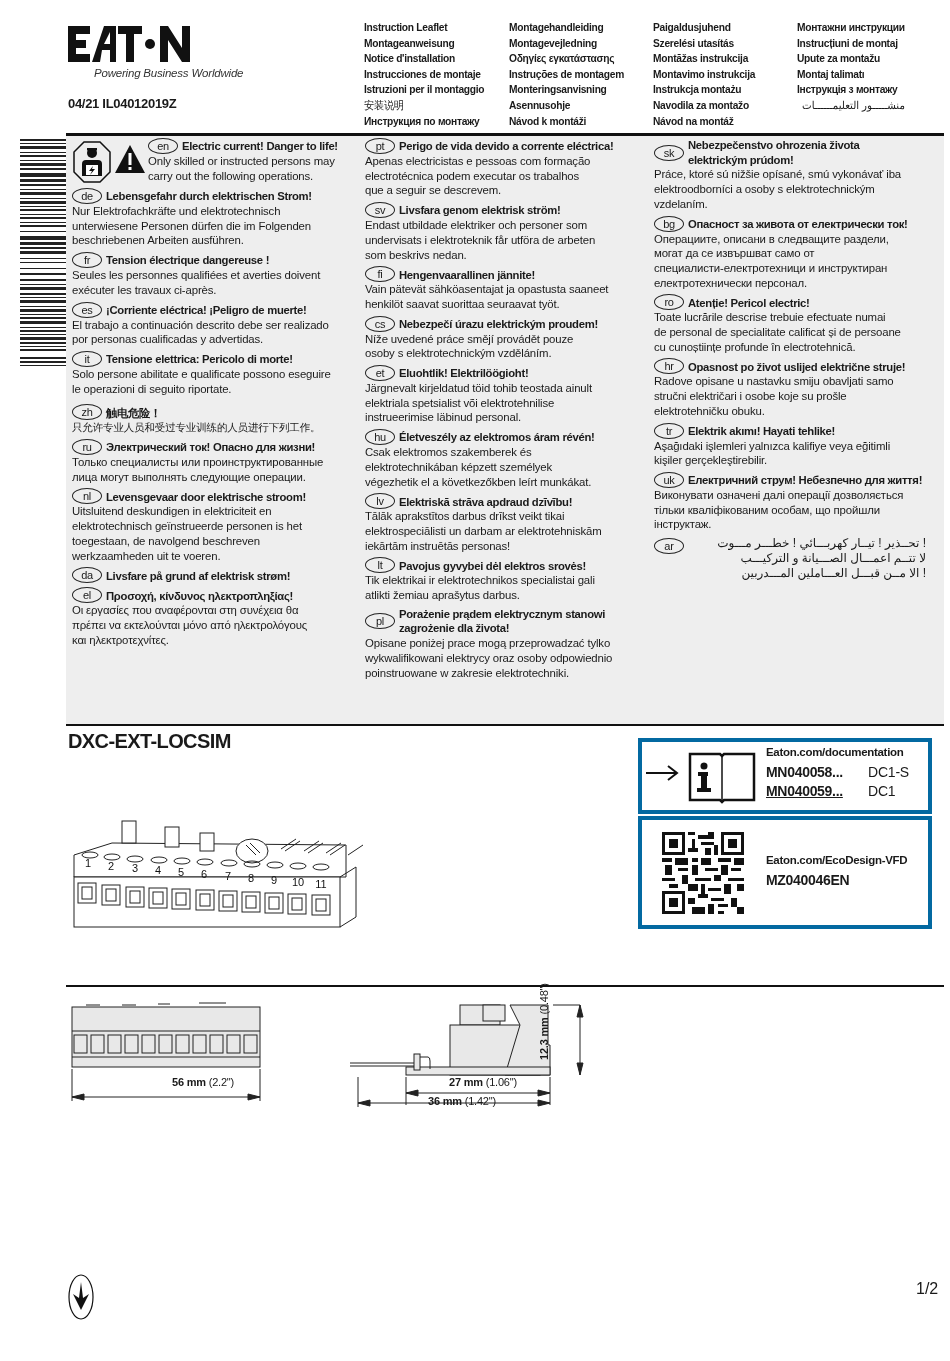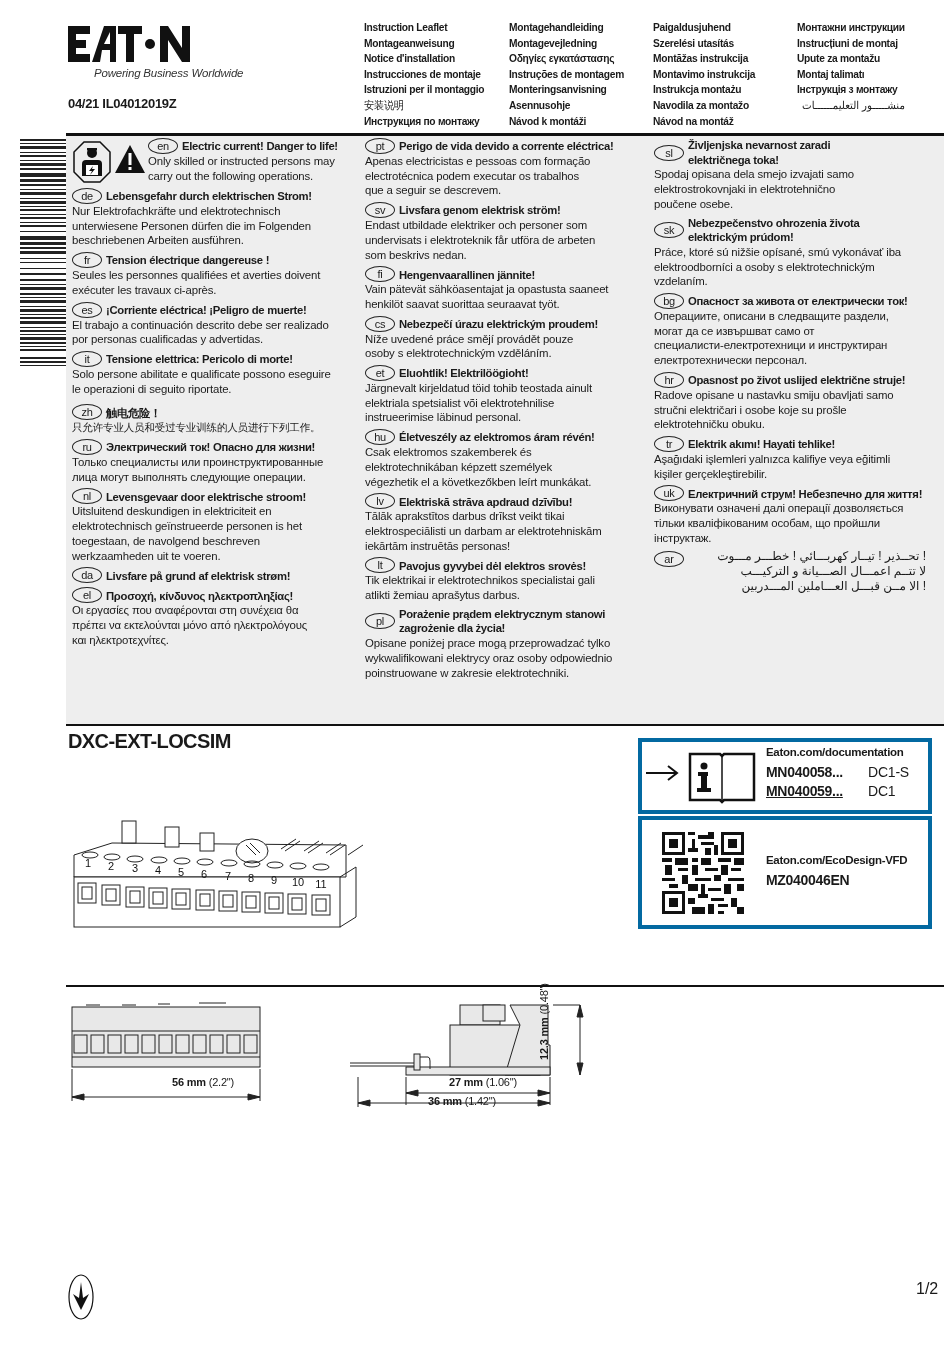--- a/index.html
+++ b/index.html
@@ -320,58 +320,57 @@
         <span class="badge">lt</span>
         <span>Pavojus gyvybei dėl elektros srovės!</span>
       </div>
       <div class="bd">Tik elektrikai ir elektrotechnikos specialistai gali
 atlikti žemiau aprašytus darbus.</div>
     </div>
   <div class="blk">
       <div class="hd" style="align-items:center;">
         <span class="badge">pl</span>
         <span class="bd">Porażenie prądem elektrycznym stanowi
-zagrożenie dla życia!</span>
+zagrożenie dla života!</span>
       </div>
       <div class="bd">Opisane poniżej prace mogą przeprowadzać tylko
 wykwalifikowani elektrycy oraz osoby odpowiednio
 poinstruowane w zakresie elektrotechniki.</div>
     </div>
 </div>
 
 <div class="abs col" style="left:654px; width:286px;">
-  <div class="blk">
-      <div class="hd" style="align-items:center;">
-        <span class="badge">sl</span>
-        <span class="bd">Življenjska nevarnost zaradi
-električnega toka!</span>
-      </div>
-      <div class="bd">Spodaj opisana dela smejo izvajati samo
-elektrostrokovnjaki in elektrotehnično
-poučene osebe.</div>
-    </div>
   <div class="blk">
       <div class="hd" style="align-items:center;">
         <span class="badge">sk</span>
         <span class="bd">Nebezpečenstvo ohrozenia života
 elektrickým prúdom!</span>
       </div>
       <div class="bd">Práce, ktoré sú nižšie opísané, smú vykonávať iba
 elektroodborníci a osoby s elektrotechnickým
 vzdelaním.</div>
     </div>
   <div class="blk">
       <div class="hd">
         <span class="badge">bg</span>
         <span>Опасност за живота от електрически ток!</span>
       </div>
       <div class="bd">Операциите, описани в следващите раздели,
 могат да се извършват само от
 специалисти-електротехници и инструктиран
 електротехнически персонал.</div>
+    </div>
+  <div class="blk">
+      <div class="hd">
+        <span class="badge">ro</span>
+        <span>Atenție! Pericol electric!</span>
+      </div>
+      <div class="bd">Toate lucrările descrise trebuie efectuate numai
+de personal de specialitate calificat și de persoane
+cu cunoștiințe profunde în electrotehnică.</div>
     </div>
   <div class="blk">
       <div class="hd">
         <span class="badge">hr</span>
         <span>Opasnost po život uslijed električne struje!</span>
       </div>
       <div class="bd">Radove opisane u nastavku smiju obavljati samo
 stručni električari i osobe koje su prošle
 elektrotehničku obuku.</div>
     </div>

